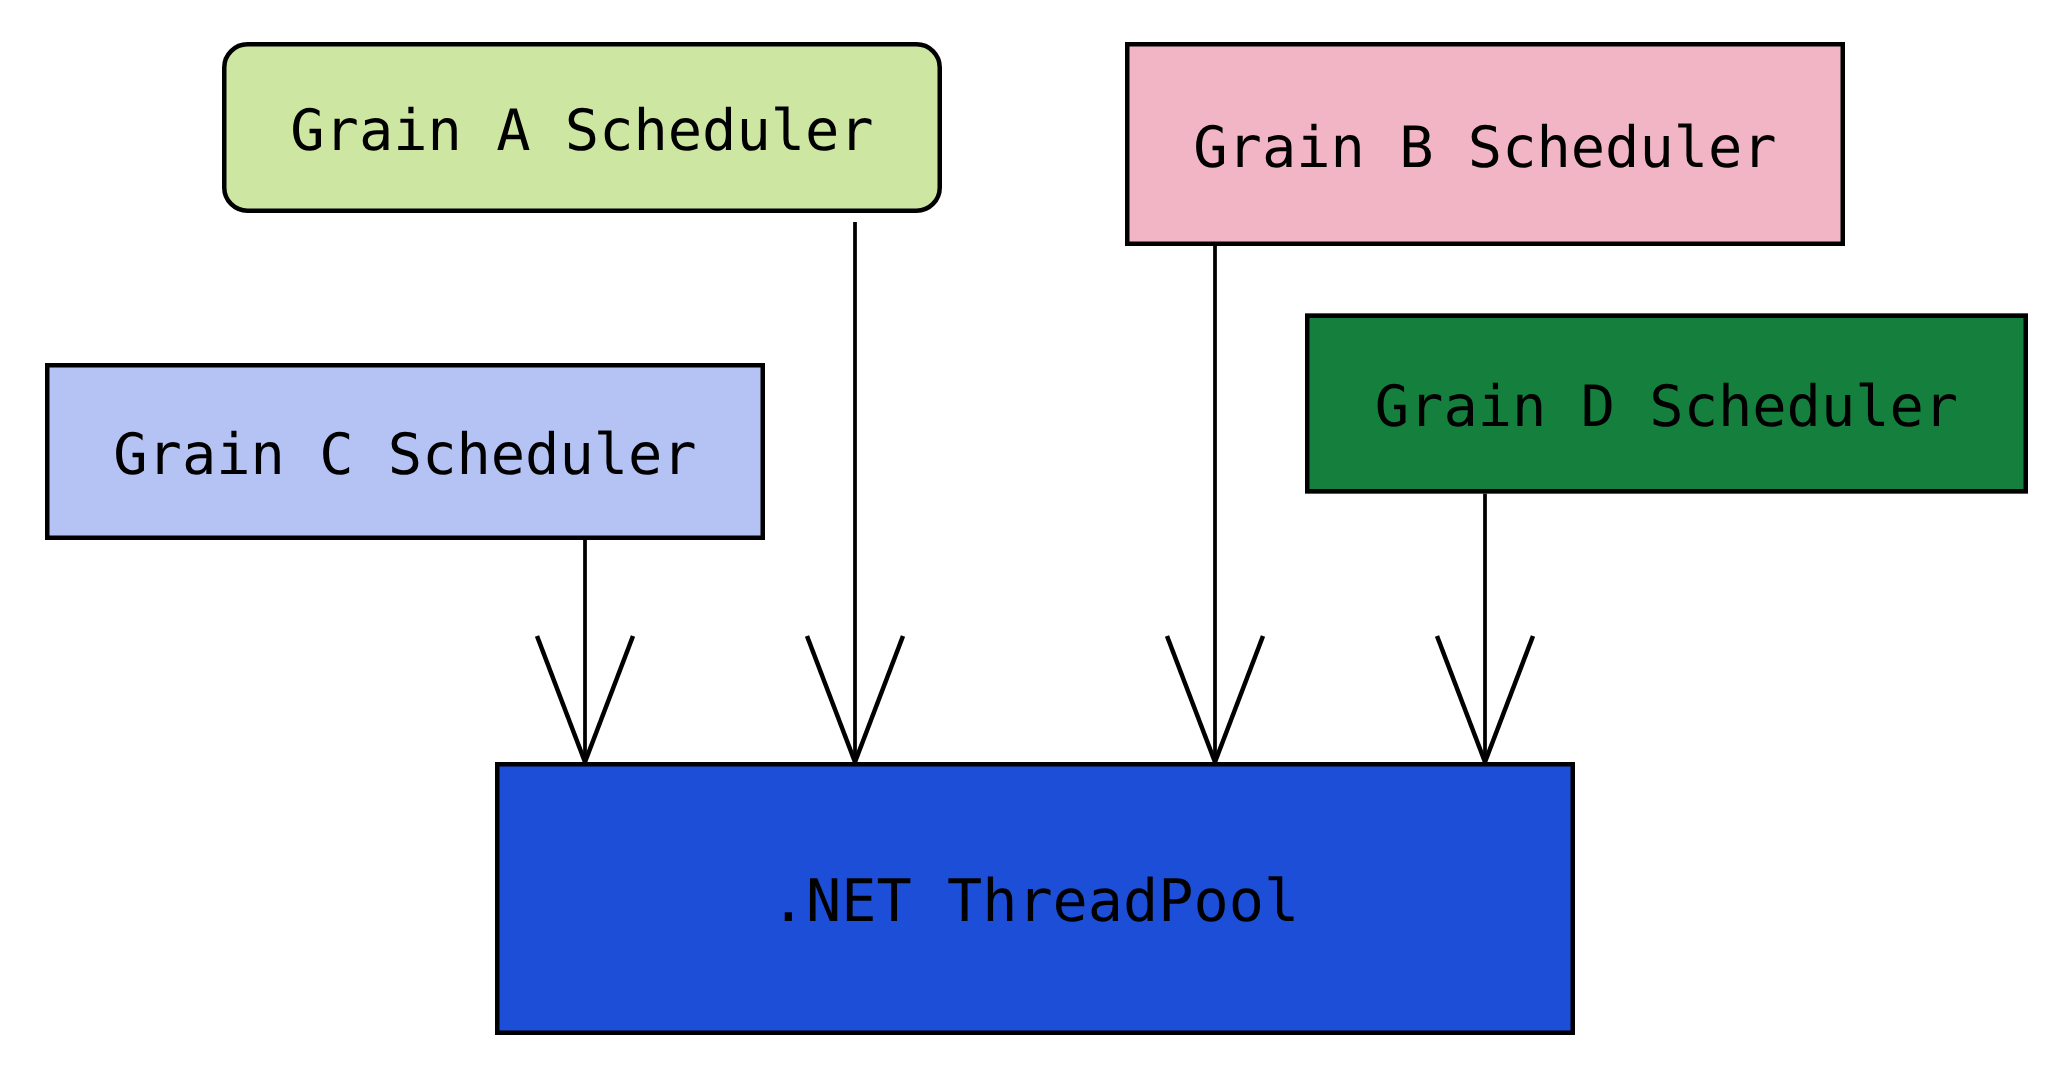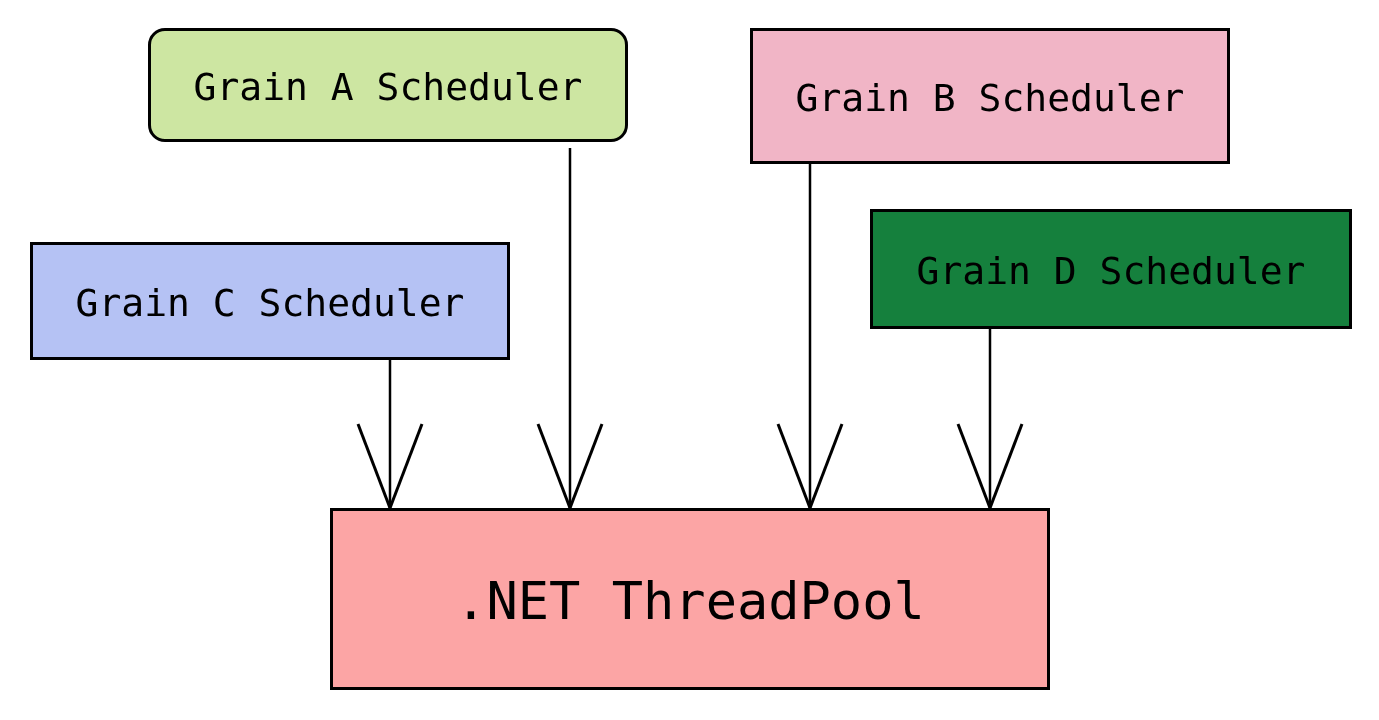--- a/index.html
+++ b/index.html
@@ -63,17 +63,17 @@
       </div>
       <div class="node" style="left: 750px; top: 28px; width: 480px; height: 136px; background: rgb(241, 181, 198); font-size: 38px;">
         <span>Grain B Scheduler</span>
       </div>
       <div class="node" style="left: 30px; top: 210px; width: 480px; height: 118px; background: rgb(181, 194, 244); font-size: 38px; margin-top: 32px;">
         <span>Grain C Scheduler</span>
       </div>
       <div class="node" style="left: 870px; top: 209px; width: 482px; height: 120px; background: #15803d; font-size: 38px;">
         <span>Grain D Scheduler</span>
       </div>
-      <div class="node" style="left: 330px; top: 508px; width: 720px; height: 182px; background: #fca5a5; font-size: 52px;">
+      <div class="node" style="left: 330px; top: 508px; width: 720px; height: 182px; background: #1d4ed8; font-size: 39px;">
         <span>.NET ThreadPool</span>
       </div>
     </div>
 </div>
 
 </body></html>

